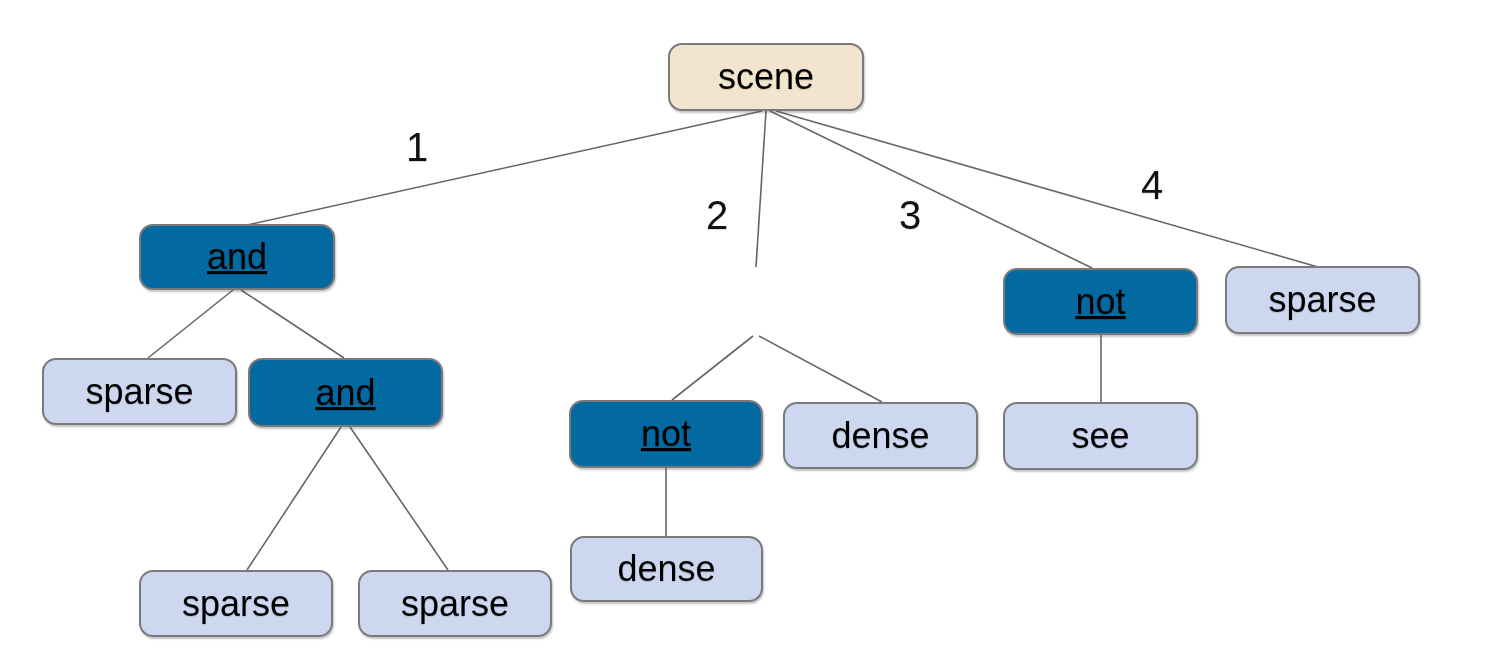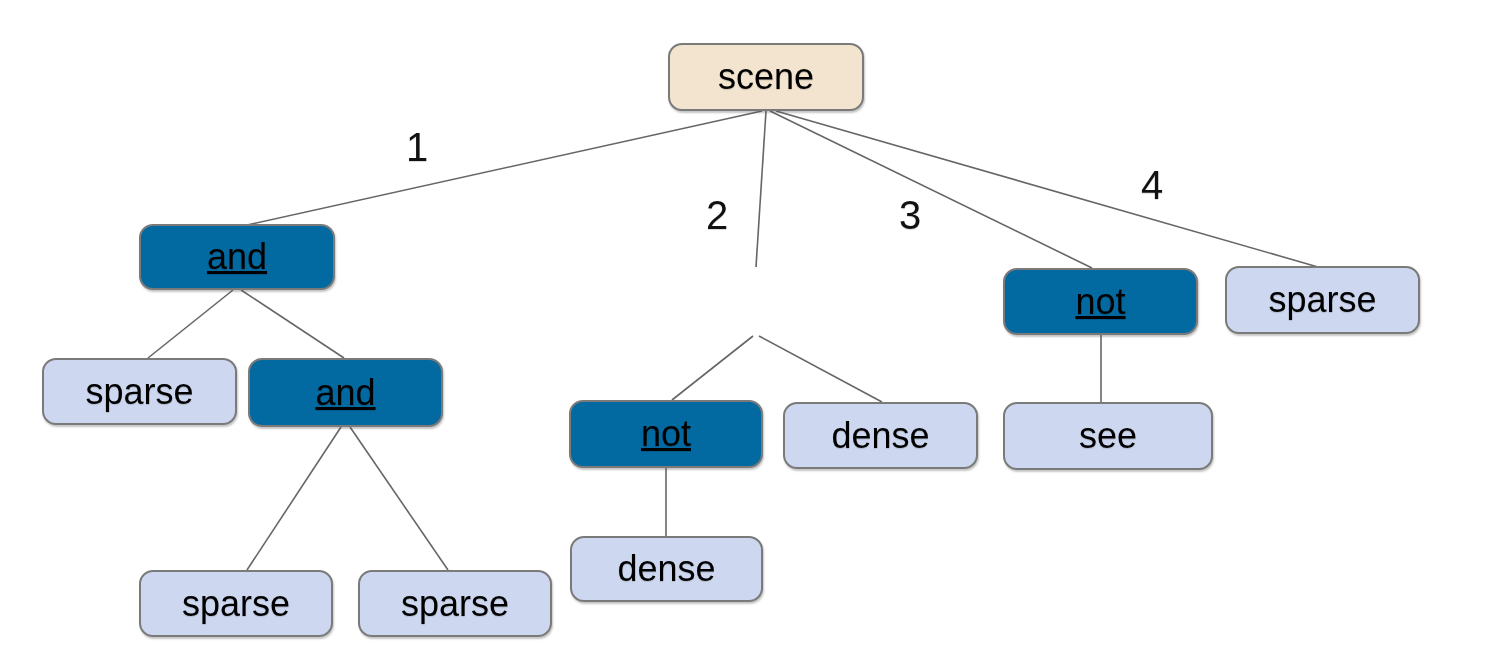--- a/index.html
+++ b/index.html
@@ -84,21 +84,21 @@
   <div class="node leaf" style="left:1225px; top:266px; width:195px; height:68px">sparse</div>
 
   <div class="node leaf" style="left:42px; top:358px; width:195px; height:67px">sparse</div>
 
   <div class="node op" style="left:248px; top:358px; width:195px; height:69px">and</div>
 
   <div class="node op" style="left:569px; top:400px; width:194px; height:68px">not</div>
 
   <div class="node leaf" style="left:783px; top:402px; width:195px; height:67px">dense</div>
 
-  <div class="node leaf" style="left:1003px; top:402px; width:210px; height:68px">see</div>
+  <div class="node leaf" style="left:1003px; top:402px; width:195px; height:68px">see</div>
 
   <div class="node leaf" style="left:139px; top:570px; width:194px; height:67px">sparse</div>
 
   <div class="node leaf" style="left:358px; top:570px; width:194px; height:67px">sparse</div>
 
   <div class="node leaf" style="left:570px; top:536px; width:193px; height:66px">dense</div>
 
 </div>
 
 </body></html>

